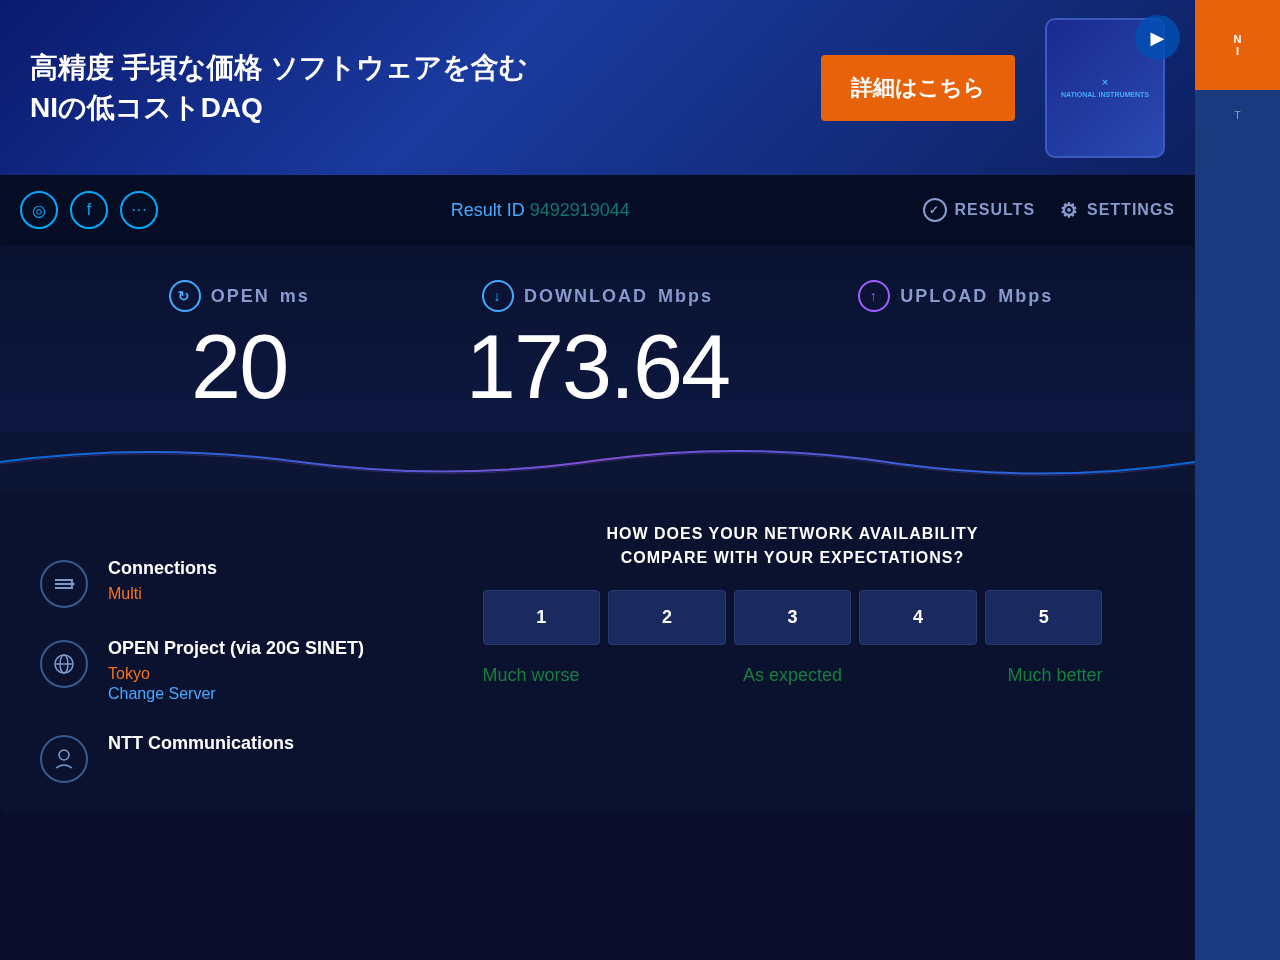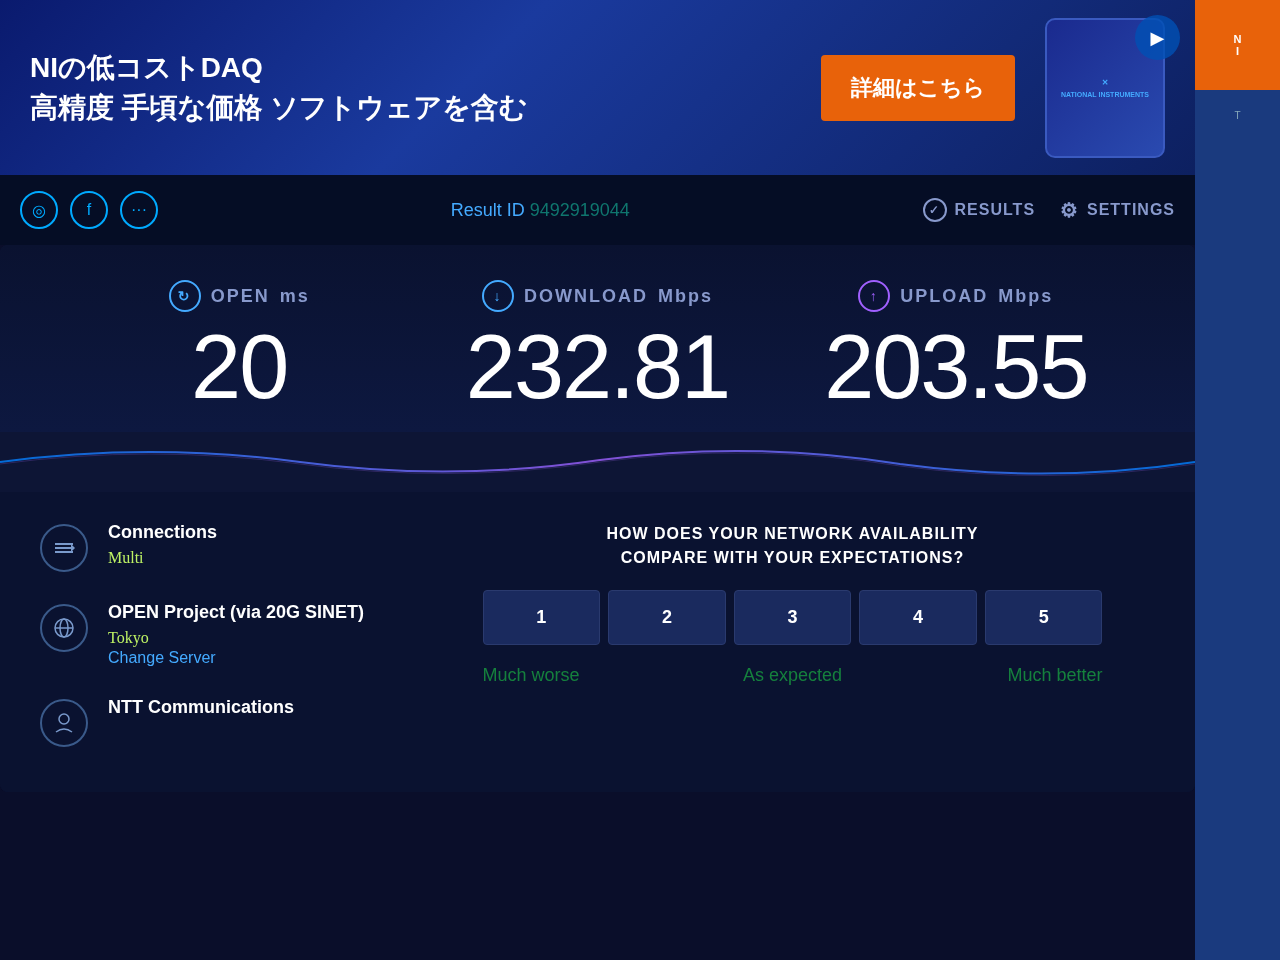--- a/index.html
+++ b/index.html
@@ -218,20 +218,21 @@
       gap: 40px;
       background: #0a1230;
       min-height: 300px;
     }
 
     .left-info {
       width: 350px;
       display: flex;
       flex-direction: column;
       gap: 30px;
+      margin-top: 36px;
     }
 
     .info-row {
       display: flex;
       align-items: flex-start;
       gap: 20px;
     }
     .info-icon {
       width: 48px;
       height: 48px;
@@ -248,24 +249,23 @@
     .info-content {
       flex: 1;
     }
     .info-title {
       color: white;
       font-size: 18px;
       font-weight: bold;
       margin-bottom: 4px;
     }
     .info-sub {
-      color: #bef264;
+      color: #f97316;
       font-size: 16px;
       line-height: 1.4;
-      font-family: Liberation Serif, serif;
     }
     .info-link {
       color: #4af;
       font-size: 16px;
       cursor: pointer;
       text-decoration: none;
     }
 
     
     .right-survey {
@@ -312,22 +312,22 @@
     }
     .survey-label-left { flex: 1; }
     .survey-label-center { flex: 1; text-align: center; }
     .survey-label-right { flex: 1; text-align: right; }
   </style>
 </head>
 <body>
 
 <div class="ad-banner">
   <div class="ad-text">
+    <div>高精度 手頃な価格 ソフトウェアを含む</div>
     <div>NIの低コストDAQ</div>
-    <div>高精度 手頃な価格 ソフトウェアを含む</div>
   </div>
   <button class="ad-button">詳細はこちら</button>
   <div class="ad-device">
     <div class="ad-device-text">
       <div style="font-size:8px; color:#4af; margin-bottom:4px;">✕</div>
       <div style="font-size:7px;">NATIONAL INSTRUMENTS</div>
     </div>
   </div>
 
   <div style="position:absolute; top:15px; right:15px; width:45px; height:45px; background:rgba(0,80,180,0.8); border-radius:50%; display:flex; align-items:center; justify-content:center; color:white; font-size:18px;">▶</div>
@@ -375,30 +375,29 @@
       </div>
       <div class="speed-value">20</div>
     </div>
 
     <div class="speed-item">
       <div class="speed-label">
         <div class="metric-icon download">↓</div>
         <span>DOWNLOAD</span>
         <span>Mbps</span>
       </div>
-      <div class="speed-value">232.81</div>
+      <div class="speed-value">173.64</div>
     </div>
 
     <div class="speed-item">
       <div class="speed-label">
         <div class="metric-icon upload">↑</div>
         <span>UPLOAD</span>
         <span>Mbps</span>
       </div>
-      <div class="speed-value">203.55</div>
     </div>
   </div>
 
   <div class="wave-line">
     <svg viewBox="0 0 1195 60" preserveAspectRatio="none">
       <defs>
         <linearGradient id="waveGrad" x1="0%" y1="0%" x2="100%" y2="0%">
           <stop offset="0%" style="stop-color:#0080ff;stop-opacity:1"></stop>
           <stop offset="50%" style="stop-color:#a060ff;stop-opacity:1"></stop>
           <stop offset="100%" style="stop-color:#0080ff;stop-opacity:1"></stop>

